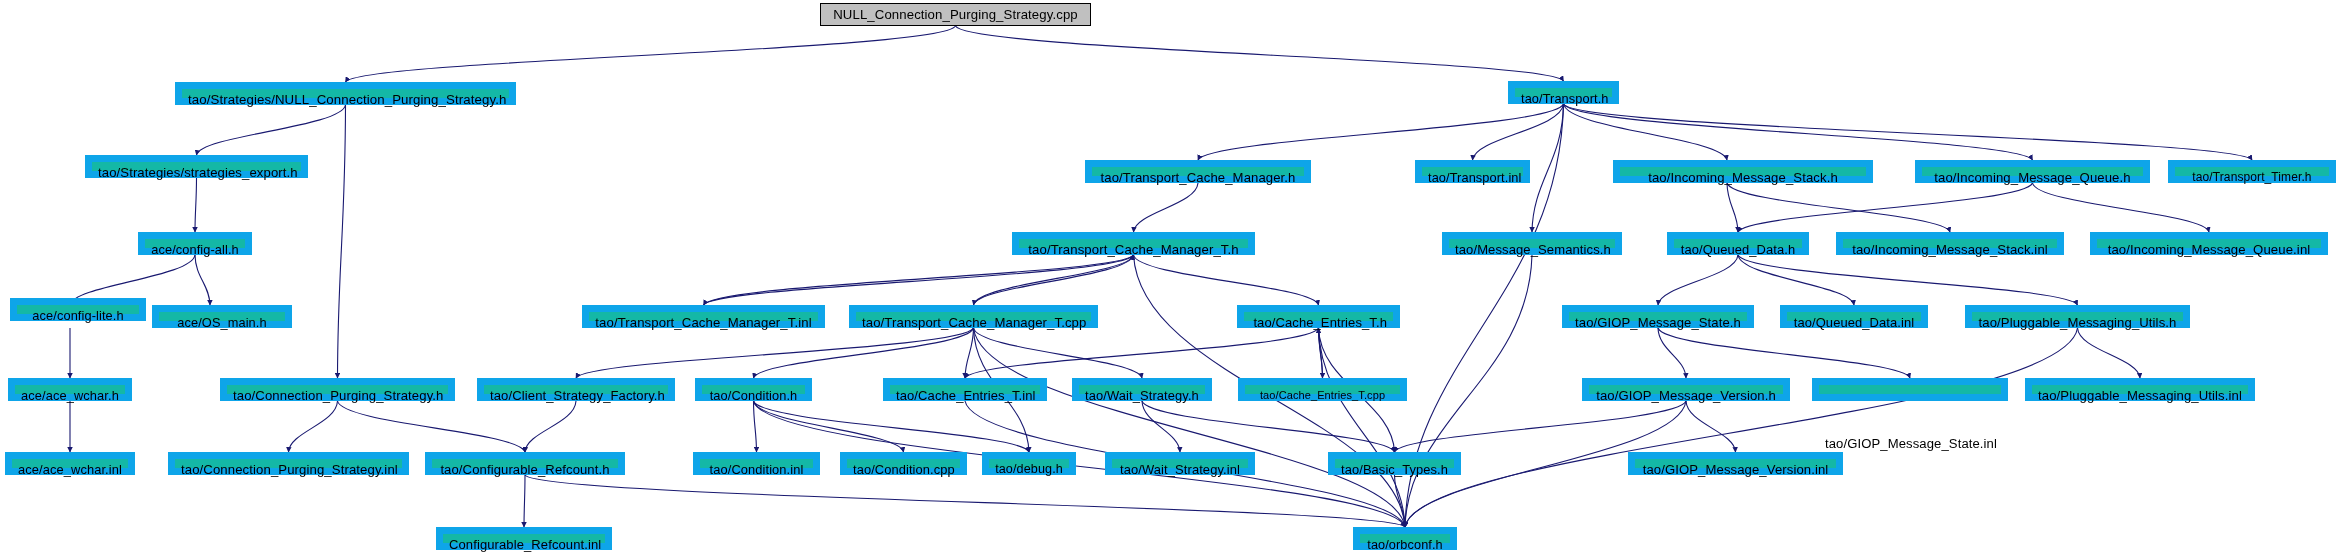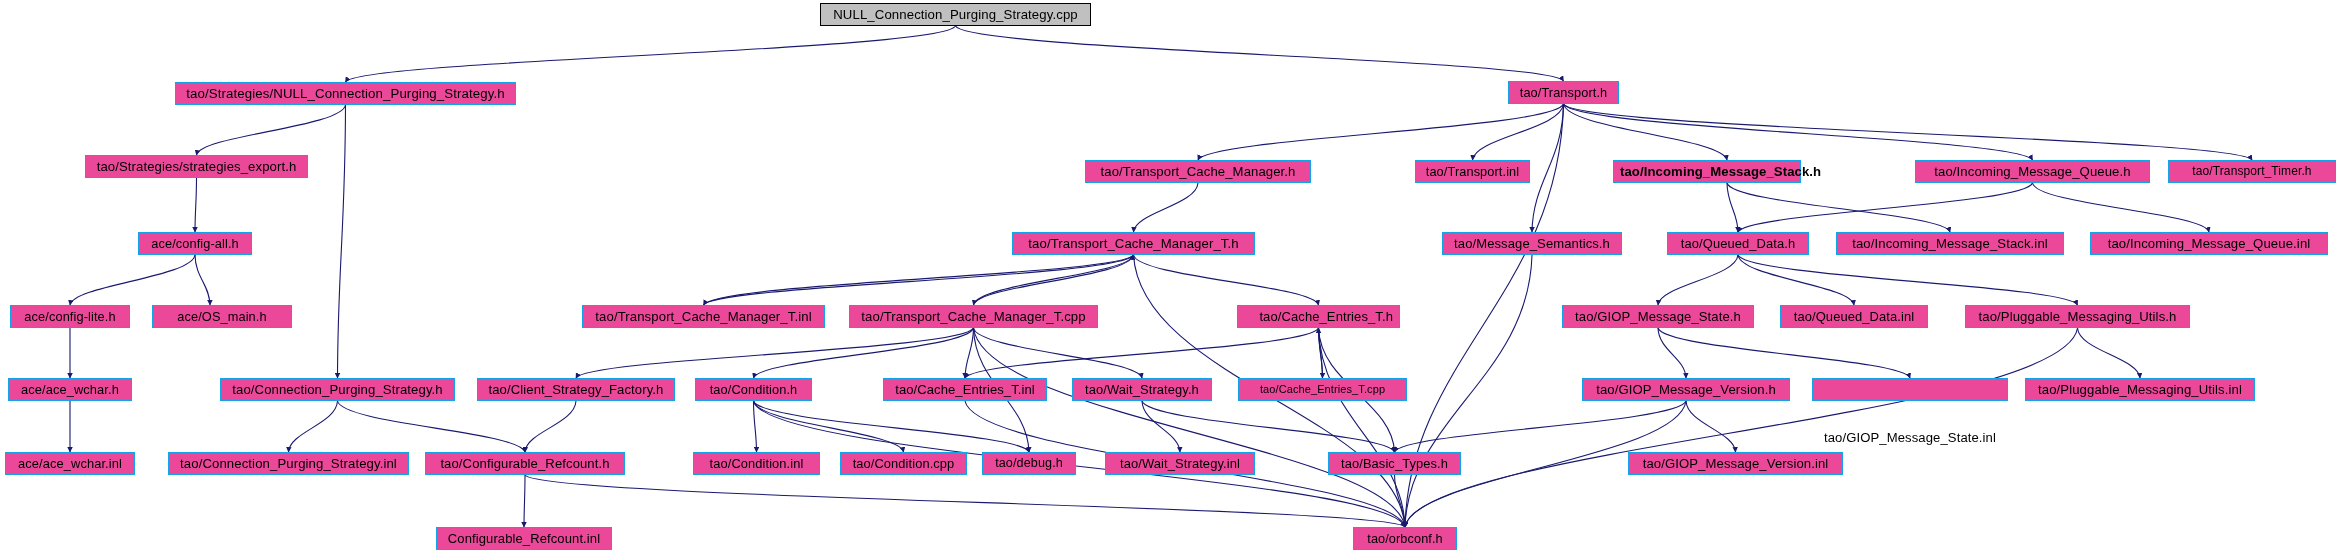--- a/index.html
+++ b/index.html
@@ -20,22 +20,22 @@
     position: absolute;
     left: 0;
     top: 0;
     width: 2343px;
     height: 560px;
     pointer-events: none;
   }
   .node {
     position: absolute;
     box-sizing: border-box;
-    border: 1px solid #0ea5e9;
-    background: #ec4899;
+    border: 7px solid #0ea5e9;
+    background: #14b8a6;
     color: #000000;
     font-size: 13.5px;
     line-height: 21px;
     height: 23px;
     white-space: nowrap;
     text-align: center;
     letter-spacing: 0.1px;
     cursor: pointer;
   }
   .node.root {
@@ -132,21 +132,21 @@
       </div>
       <div class="node" style="left: 85px; top: 155px; width: 223px;">
         <span class="node-label" style="font-size: 13.13px;">tao/Strategies/strategies_export.h</span>
       </div>
       <div class="node" style="left: 1085px; top: 160px; width: 226px;">
         <span class="node-label" style="font-size: 13.14px;">tao/Transport_Cache_Manager.h</span>
       </div>
       <div class="node" style="left: 1415px; top: 160px; width: 115px;">
         <span class="node-label" style="font-size: 12.78px;">tao/Transport.inl</span>
       </div>
-      <div class="node" style="left: 1613px; top: 160px; width: 188px; font-weight: bold;">
+      <div class="node" style="left: 1613px; top: 160px; width: 260px;">
         <span class="node-label" style="font-size: 13.14px;">tao/Incoming_Message_Stack.h</span>
       </div>
       <div class="node" style="left: 1915px; top: 160px; width: 235px;">
         <span class="node-label" style="font-size: 13.15px;">tao/Incoming_Message_Queue.h</span>
       </div>
       <div class="node" style="left: 2168px; top: 160px; width: 168px;">
         <span class="node-label" style="font-size: 12px;">tao/Transport_Timer.h</span>
       </div>
       <div class="node" style="left: 138px; top: 232px; width: 114px;">
         <span class="node-label" style="font-size: 12.78px;">ace/config-all.h</span>
@@ -159,21 +159,21 @@
       </div>
       <div class="node" style="left: 1667px; top: 232px; width: 142px;">
         <span class="node-label" style="font-size: 12.92px;">tao/Queued_Data.h</span>
       </div>
       <div class="node" style="left: 1836px; top: 232px; width: 228px;">
         <span class="node-label" style="font-size: 13.14px;">tao/Incoming_Message_Stack.inl</span>
       </div>
       <div class="node" style="left: 2090px; top: 232px; width: 238px;">
         <span class="node-label" style="font-size: 13.16px;">tao/Incoming_Message_Queue.inl</span>
       </div>
-      <div class="node" style="left: 10px; top: 305px; width: 120px;">
+      <div class="node" style="left: 10px; top: 298px; width: 136px;">
         <span class="node-label" style="font-size: 12.81px;">ace/config-lite.h</span>
       </div>
       <div class="node" style="left: 152px; top: 305px; width: 140px;">
         <span class="node-label" style="font-size: 12.79px;">ace/OS_main.h</span>
       </div>
       <div class="node" style="left: 582px; top: 305px; width: 243px;">
         <span class="node-label" style="font-size: 13.16px;">tao/Transport_Cache_Manager_T.inl</span>
       </div>
       <div class="node" style="left: 849px; top: 305px; width: 249px;">
         <span class="node-label" style="font-size: 13.17px;">tao/Transport_Cache_Manager_T.cpp</span>

